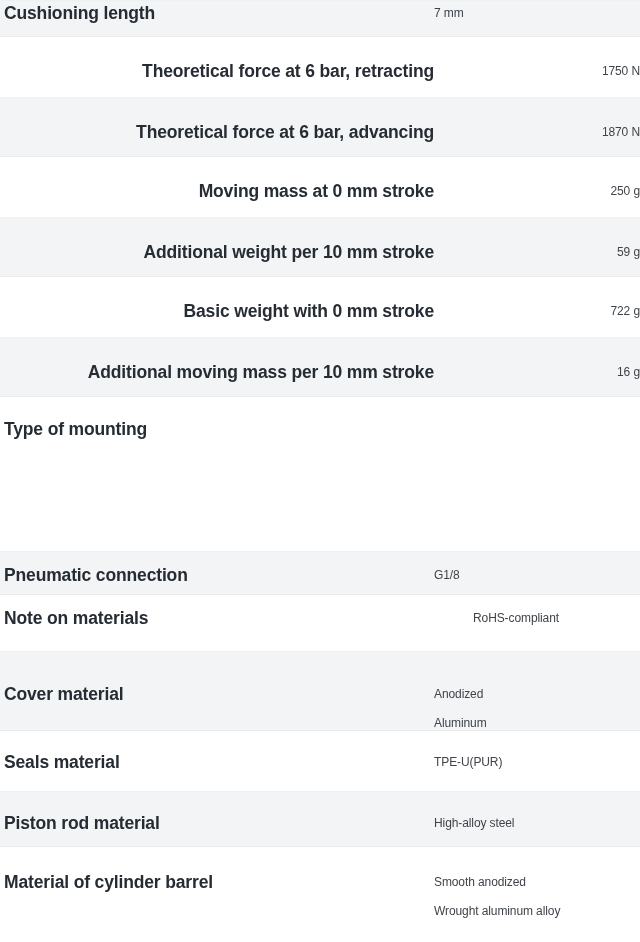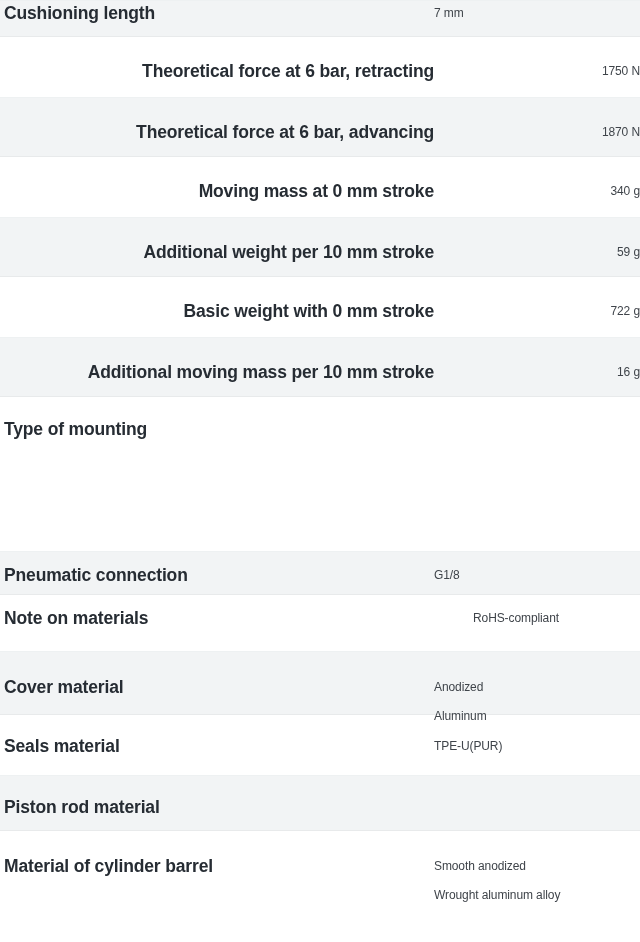--- a/index.html
+++ b/index.html
@@ -47,23 +47,23 @@
   }
   .vline { line-height: inherit; }
 
   
   .r1  { height: 37px;  padding-top: 1px;  line-height: 22px; }
   .r2, .r3, .r4, .r5, .r6, .r7
        { height: 60px;  padding-top: 20px; line-height: 28px; text-align: right; }
   .r8  { height: 154px; padding-top: 18px; line-height: 29px; }
   .r9  { height: 44px;  padding-top: 9px;  line-height: 28px; }
   .r10 { height: 56px;  padding-top: 9px;  line-height: 28px; gap: 39px; }
-  .r11 { height: 64px;  padding-top: 21px; line-height: 29px; }
+  .r11 { height: 80px;  padding-top: 28px; line-height: 29px; }
   .r12 { height: 60px;  padding-top: 17px; line-height: 28px; }
-  .r13 { height: 56px;  padding-top: 17px; line-height: 28px; flex-direction: column; }
+  .r13 { height: 56px;  padding-top: 17px; line-height: 28px; }
   .r14 { height: 75px;  padding-top: 21px; line-height: 29px; }
 </style>
 </head>
 <body>
 
 <div class="spec-table">
 
   <div class="row r1 striped">
     <div class="label">Cushioning length</div>
     <div class="value">
@@ -81,21 +81,21 @@
   <div class="row r3 striped">
     <div class="label">Theoretical force at 6 bar, advancing</div>
     <div class="value">
       <div class="vline">1870 N</div>
     </div>
   </div>
 
   <div class="row r4">
     <div class="label">Moving mass at 0 mm stroke</div>
     <div class="value">
-      <div class="vline">340 g</div>
+      <div class="vline">250 g</div>
     </div>
   </div>
 
   <div class="row r5 striped">
     <div class="label">Additional weight per 10 mm stroke</div>
     <div class="value">
       <div class="vline">59 g</div>
     </div>
   </div>
 

